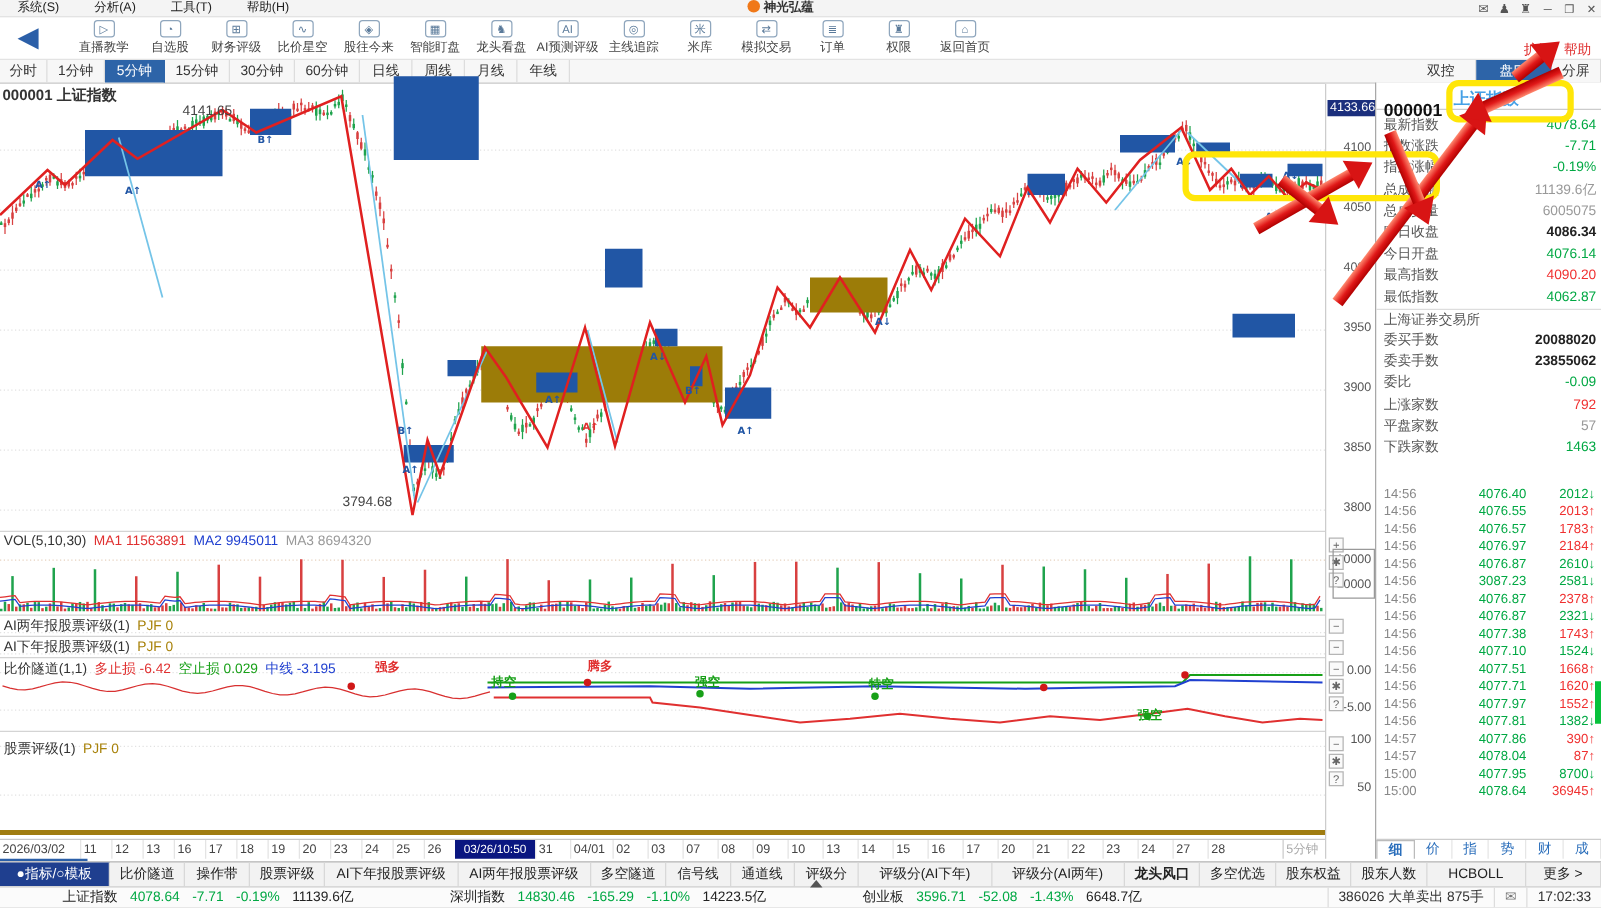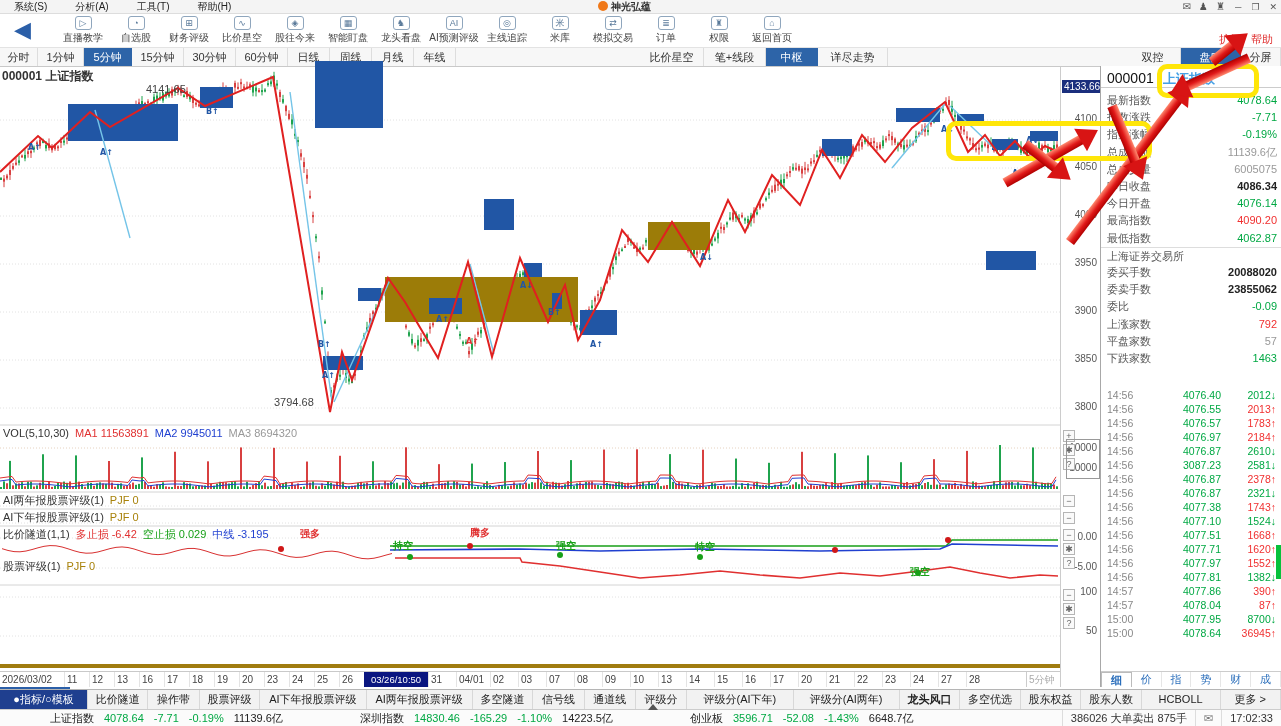--- a/index.html
+++ b/index.html
@@ -39,21 +39,21 @@
 .gut-box{position:absolute;left:5px;width:34px;border:1px solid #999}
 
 .timeaxis{position:absolute;left:0;top:671px;width:1060px;height:16px;border-top:1px solid #c9c9c9;background:#fff;display:flex;font-size:10px;color:#444;z-index:3}
 .tx{line-height:15px;border-left:1px solid #e4e4e4;padding-left:2px;overflow:hidden;white-space:nowrap;flex:0 0 auto}
 .tx.hl{background:#0a1680;color:#fff;border-left:none;text-align:center;padding:0}
 .tx.suf{color:#aaa;border-left:1px solid #ccc}
 .hscroll{position:absolute;left:0;top:687px;width:70px;height:2px;background:#2b5fa8;z-index:3}
 
 .qpanel{position:absolute;left:1100px;top:66px;width:181px;height:621px;background:#fff;border-left:1px solid #a8a8a8;z-index:4}
 .qhead{position:absolute;left:0;top:0;width:100%;height:22px;border-bottom:1px solid #ccc}
-.qcode{position:absolute;left:6px;top:4px;font-size:14px;font-weight:normal;color:#111}
+.qcode{position:absolute;left:6px;top:14px;font-size:14px;font-weight:bold;color:#111}
 .qname{position:absolute;left:62px;top:4px;font-size:13px;font-weight:bold;color:#45a0e6}
 .qrow{position:absolute;left:0;width:100%;height:17px;line-height:17px}
 .qrow .l{position:absolute;left:6px;color:#555}
 .qrow .v{position:absolute;right:4px}
 .qsec{border-top:1px solid #ddd;color:#555}
 .tickrow{position:absolute;left:0;width:100%;height:14px;line-height:14px;font-size:10.5px}
 .tickrow .t{position:absolute;left:6px;color:#888}
 .tickrow .p{position:absolute;left:60px;width:60px;text-align:right}
 .tickrow .vv{position:absolute;right:5px}
 .minitabs{position:absolute;left:0;top:605px;width:100%;height:16px;border-top:1px solid #ccc;display:flex;color:#2a6ebb;font-size:11px}
@@ -1272,33 +1272,32 @@
           <span class="lb">权限</span>
         </div><div class="tbtn" style="left: 745px;">
           <span class="ic">⌂</span>
           <span class="lb">返回首页</span>
         </div></span>
     <div class="toplinks" id="top-links"><span>扩展</span><span>帮助</span></div>
   </div>
 
   <div class="periodbar">
     <span id="ptabs-left"><span class="ptab" style="width: 38px;">分时</span><span class="ptab" style="width: 46px;">1分钟</span><span class="ptab sel" style="width: 48px;">5分钟</span><span class="ptab" style="width: 52px;">15分钟</span><span class="ptab" style="width: 52px;">30分钟</span><span class="ptab" style="width: 52px;">60分钟</span><span class="ptab" style="width: 42px;">日线</span><span class="ptab" style="width: 42px;">周线</span><span class="ptab" style="width: 42px;">月线</span><span class="ptab" style="width: 42px;">年线</span></span>
-    <span class="pgroup-mid" id="ptabs-mid"><span class="ptab" style="width: 64px;">比价星空</span><span class="ptab" style="width: 62px;">笔+线段</span><span class="ptab sel" style="width: 52px;">中枢</span><span class="ptab" style="width: 70px;">详尽走势</span></span>
     <span class="pgroup-right" id="ptabs-right"><span class="ptab" style="width: 56px;">双控</span><span class="ptab sel" style="width: 60px;">盘口</span><span class="ptab" style="width: 40px;">分屏</span></span>
   </div>
 
   <div class="symlabel">000001 上证指数</div>
   <div class="hlabel" style="left:146px;top:83px">4141.65</div>
   <div class="hlabel" style="left:274px;top:396px">3794.68</div>
   <div id="pane-headers">
       <div class="paneheader" style="left: 3px; top: 427px;"><span style="color: rgb(51, 51, 51);">VOL(5,10,30)</span><span style="color: rgb(224, 48, 48);">MA1 11563891</span><span style="color: rgb(32, 64, 208);">MA2 9945011</span><span style="color: rgb(153, 153, 153);">MA3 8694320</span></div>
       <div class="paneheader" style="left: 3px; top: 493px;"><span style="color: rgb(51, 51, 51);">AI两年报股票评级(1)</span><span style="color: rgb(168, 130, 10);">PJF 0</span></div>
       <div class="paneheader" style="left: 3px; top: 510px;"><span style="color: rgb(51, 51, 51);">AI下年报股票评级(1)</span><span style="color: rgb(168, 130, 10);">PJF 0</span></div>
       <div class="paneheader" style="left: 3px; top: 527px;"><span style="color: rgb(51, 51, 51);">比价隧道(1,1)</span><span style="color: rgb(224, 48, 48);">多止损 -6.42</span><span style="color: rgb(24, 160, 24);">空止损 0.029</span><span style="color: rgb(32, 64, 208);">中线 -3.195</span></div>
-      <div class="paneheader" style="left: 3px; top: 559px;"><span style="color: rgb(51, 51, 51);">股票评级(1)</span><span style="color: rgb(168, 130, 10);">PJF 0</span></div>
+      <div class="paneheader" style="left: 3px; top: 591px;"><span style="color: rgb(51, 51, 51);">股票评级(1)</span><span style="color: rgb(168, 130, 10);">PJF 0</span></div>
     </div>
 
   <div class="gutter">
     <div class="gut-max">4133.66</div>
     <div id="gutter-content">
         <div class="gut-lab" style="top: 375px;">10000</div>
         <div class="gut-lab" style="top: 395px;">10000</div>
         <div class="gut-lab" style="top: 464px;">0.00</div>
         <div class="gut-lab" style="top: 494px;">-5.00</div>
         <div class="gut-lab" style="top: 519px;">100</div>

